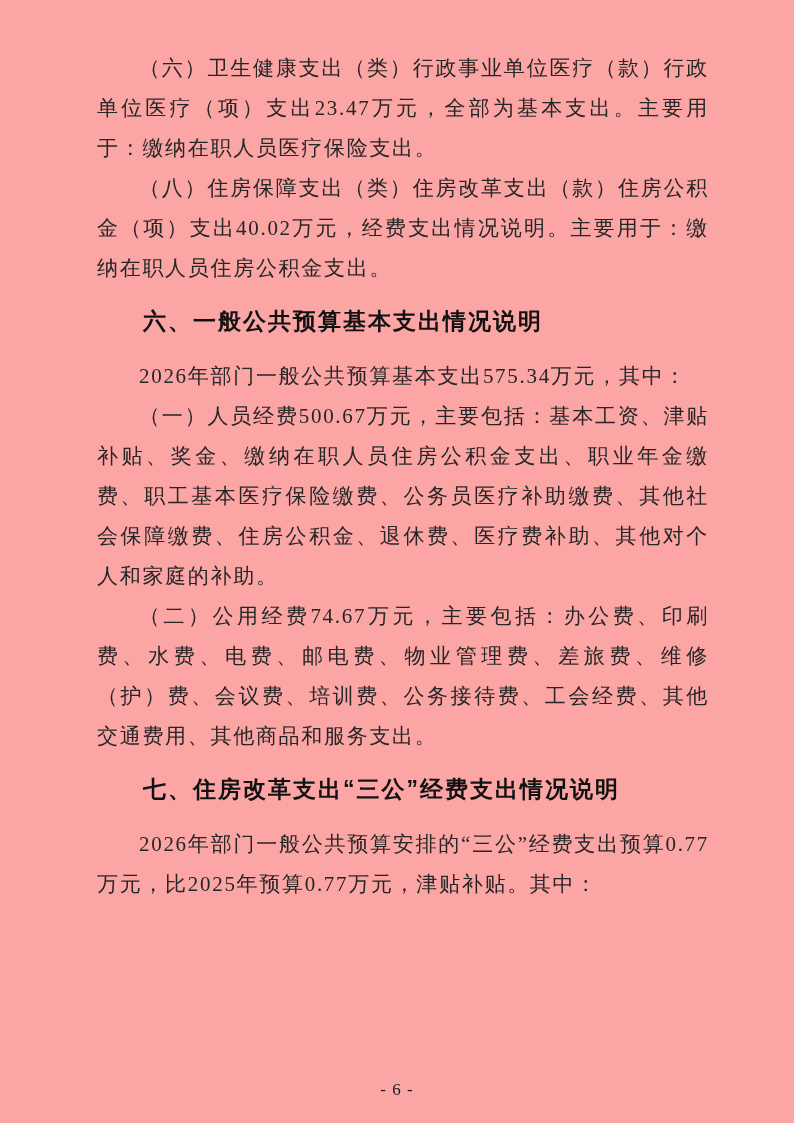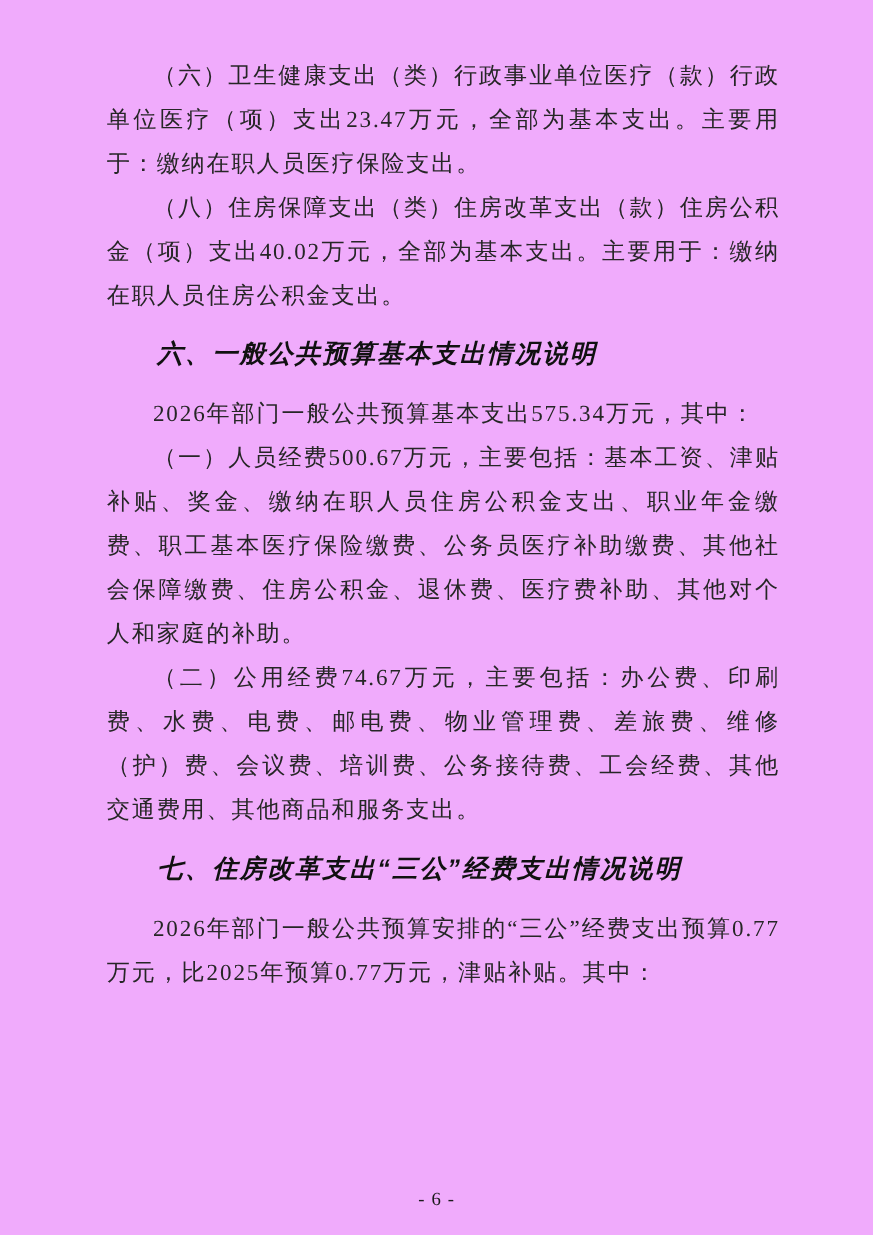--- a/index.html
+++ b/index.html
@@ -4,21 +4,21 @@
 <style>
   html, body {
     margin: 0;
     padding: 0;
     background: #ffffff;
   }
   .page {
     position: relative;
     width: 794px;
     height: 1123px;
-    background: #f0abfc;
+    background: #fca5a5;
     overflow: hidden;
     font-family: "Liberation Serif", serif;
   }
   .content {
     position: absolute;
     top: 48px;
     left: 97px;
     width: 612px;
   }
   .para {
@@ -34,41 +34,40 @@
   }
   .heading {
     margin: 13px 0 15px 0;
     font-family: "Liberation Sans", sans-serif;
     font-size: 23px;
     font-weight: bold;
     line-height: 40px;
     letter-spacing: 2px;
     color: #111111;
     text-indent: 2em;
-    font-style: italic;
   }
   .footer {
     position: absolute;
     top: 1080px;
     left: 0;
     width: 100%;
     text-align: center;
     font-family: "Liberation Serif", serif;
     font-size: 17px;
     color: #1a1a1a;
     letter-spacing: 1px;
   }
 </style>
 </head>
 <body>
 
 <div class="page">
   <div class="content">
     <p class="para">（六）卫生健康支出（类）行政事业单位医疗（款）行政单位医疗（项）支出23.47万元，全部为基本支出。主要用于：缴纳在职人员医疗保险支出。</p>
-    <p class="para">（八）住房保障支出（类）住房改革支出（款）住房公积金（项）支出40.02万元，全部为基本支出。主要用于：缴纳在职人员住房公积金支出。</p>
+    <p class="para">（八）住房保障支出（类）住房改革支出（款）住房公积金（项）支出40.02万元，经费支出情况说明。主要用于：缴纳在职人员住房公积金支出。</p>
     <h2 class="heading">六、一般公共预算基本支出情况说明</h2>
     <p class="para">2026年部门一般公共预算基本支出575.34万元，其中：</p>
     <p class="para">（一）人员经费500.67万元，主要包括：基本工资、津贴补贴、奖金、缴纳在职人员住房公积金支出、职业年金缴费、职工基本医疗保险缴费、公务员医疗补助缴费、其他社会保障缴费、住房公积金、退休费、医疗费补助、其他对个人和家庭的补助。</p>
     <p class="para">（二）公用经费74.67万元，主要包括：办公费、印刷费、水费、电费、邮电费、物业管理费、差旅费、维修（护）费、会议费、培训费、公务接待费、工会经费、其他交通费用、其他商品和服务支出。</p>
     <h2 class="heading">七、住房改革支出“三公”经费支出情况说明</h2>
     <p class="para">2026年部门一般公共预算安排的“三公”经费支出预算0.77万元，比2025年预算0.77万元，津贴补贴。其中：</p>
   </div>
   <div class="footer">- 6 -</div>
 </div>
 

